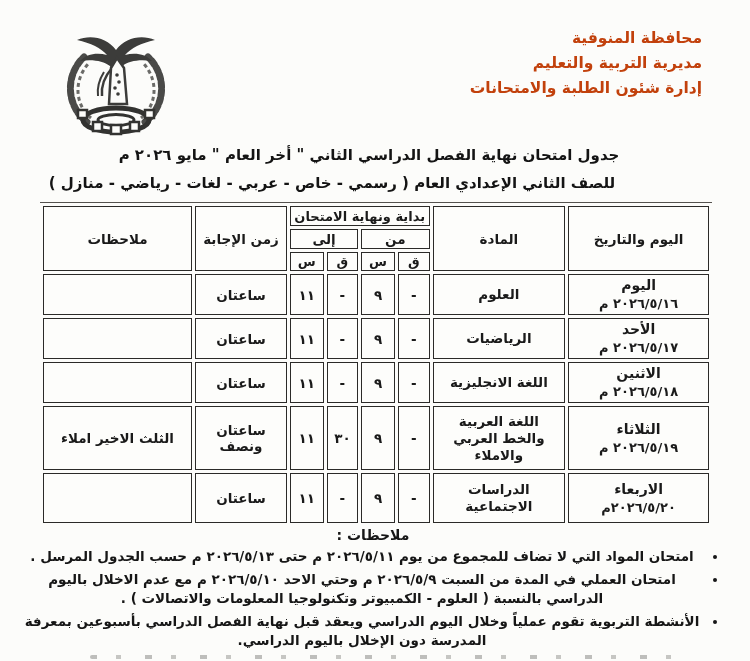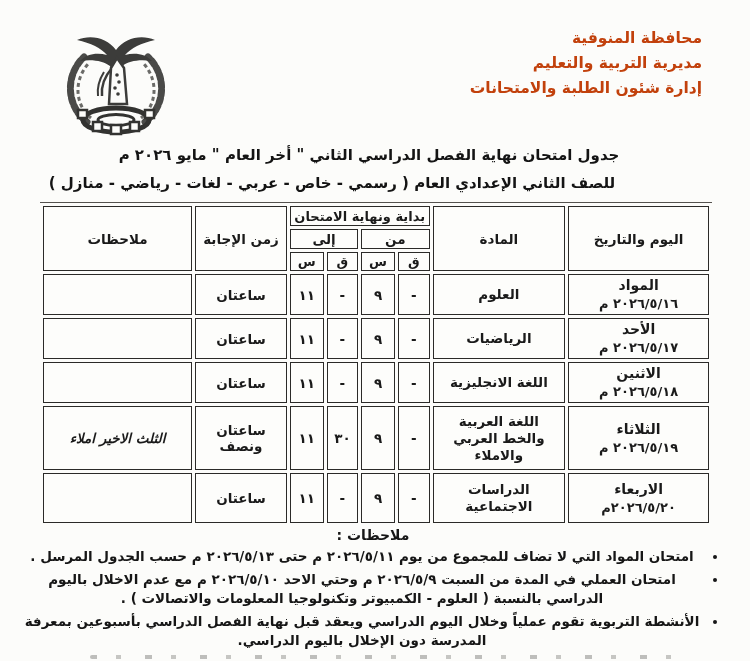--- a/index.html
+++ b/index.html
@@ -41,21 +41,21 @@
   }
   tr.h-top th.group { height:20px; font-size:13px; }
   tr.h-mid th { height:18px; font-size:13.5px; }
   tr.h-unit th { height:15px; font-size:13px; }
   td.daycell .day { display:block; font-size:14px; line-height:19px; }
   td.daycell .date { display:block; font-size:13px; line-height:18px; }
   tr.r-std  td { height:40px; }
   tr.r-tall td { height:64px; }
   tr.r-last td { height:50px; }
   td.subject { font-size:13.5px; line-height:17px; padding:1px 6px; }
-  td.notescell { font-size:13.5px;font-style:italic; }
+  td.notescell { font-size:13.5px; }
   
   .footnotes {
     position:absolute; top:527px; right:26px; left:22px;
     text-align:center; font-size:13.5px; color:#161616;
   }
   .footnotes .fh { font-size:14px; margin-bottom:4px; }
   .footnotes ul { list-style:disc; list-style-position:outside; padding-right:22px; }
   .footnotes li { line-height:19.5px; margin-bottom:3px; }
   .cutoff {
     position:absolute; top:655px; right:60px; left:90px; height:4px;
@@ -129,21 +129,21 @@
     </tr>
     <tr class="h-unit">
       <th>ق</th>
       <th>س</th>
       <th>ق</th>
       <th>س</th>
     </tr>
 
     <tr class="r-std">
       <td class="daycell">
-        <span class="day">المواد</span>
+        <span class="day">اليوم</span>
         <span class="date">٢٠٢٦/٥/١٦ م</span>
       </td>
       <td class="subject">العلوم</td>
       <td>-</td>
       <td>٩</td>
       <td>-</td>
       <td>١١</td>
       <td>ساعتان</td>
       <td class="notescell"></td>
     </tr>

